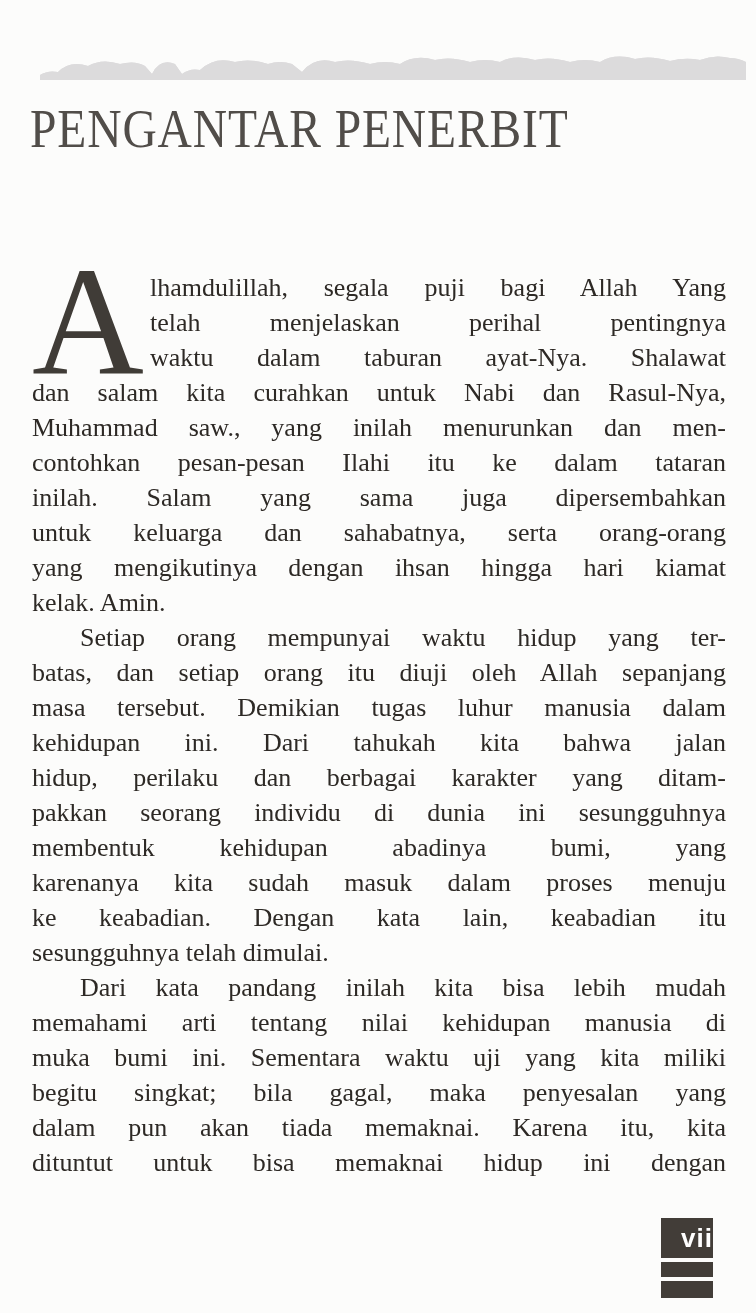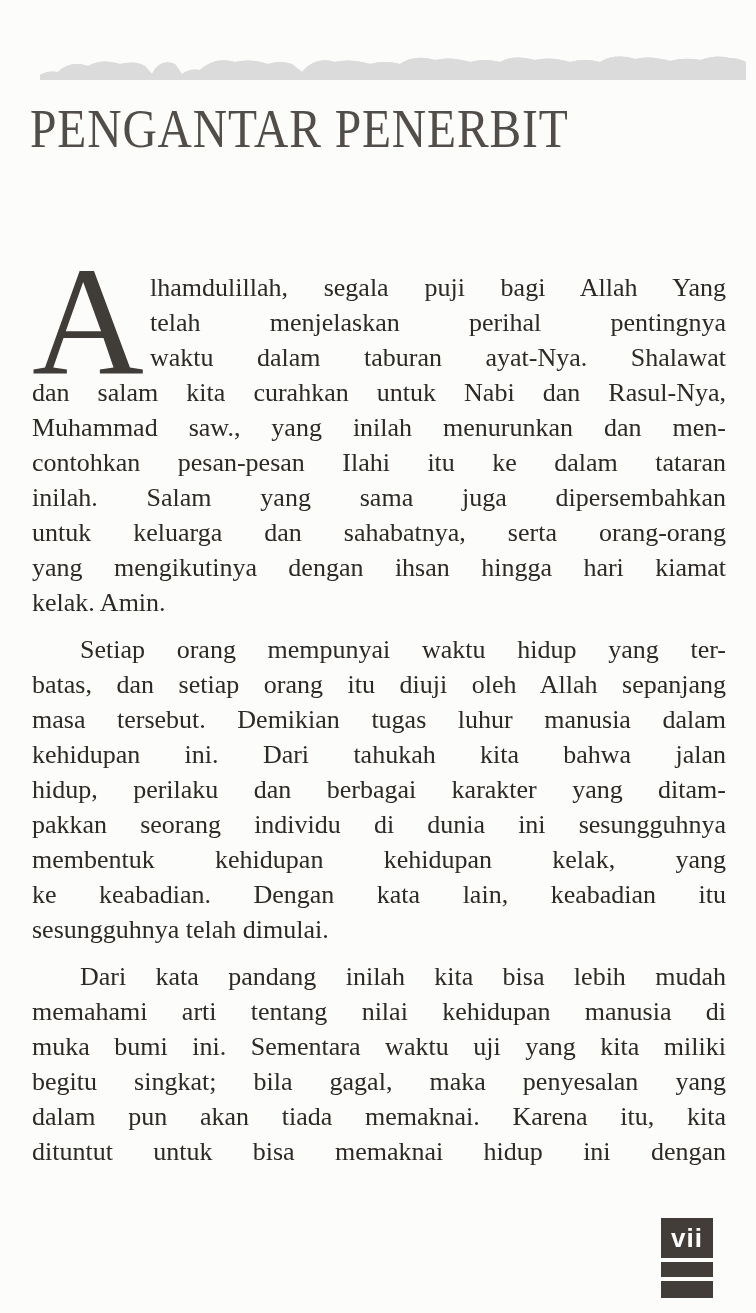--- a/index.html
+++ b/index.html
@@ -33,35 +33,35 @@
     font-size:26px;line-height:35px;
     color:var(--body-color,#2d2925);
   }
   .para{margin:0;}
   .line{
     text-align:justify;
     text-align-last:justify;
     min-height:35px;
   }
   .line.natural{text-align-last:left;}
-  .line.indent{text-indent:48px;margin-top:12px;}
+  .line.indent{text-indent:48px;}
   .dropcap{
     float:left;
     width:108px;height:103px;
     margin-right:10px;
     font-size:155px;line-height:103px;
     color:var(--dropcap-color,#403c37);
   }
 
   
   .pagenum-block{position:absolute;left:661px;top:1218px;width:52px;}
   .pagenum-box{
     width:52px;height:40px;
     background:var(--badge-bg,#423d38);
-    display:flex;align-items:center;justify-content:center;
+    display:flex;align-items:center;justify-content:flex-end;
   }
   .pagenum-box span{
     font-family:"Liberation Sans", sans-serif;
     font-weight:bold;font-size:26px;
     color:var(--badge-text,#ffffff);
     letter-spacing:1px;
   }
   .pagenum-bar{
     width:52px;height:15px;margin-top:4px;
     background:var(--badge-bg,#423d38);
@@ -104,21 +104,22 @@
         <div class="line">yang mengikutinya dengan ihsan hingga hari kiamat</div>
         <div class="line natural">kelak. Amin.</div>
       </div>
       <div class="para">
         <div class="line indent">Setiap orang mempunyai waktu hidup yang ter-</div>
         <div class="line">batas, dan setiap orang itu diuji oleh Allah sepanjang</div>
         <div class="line">masa tersebut. Demikian tugas luhur manusia dalam</div>
         <div class="line">kehidupan ini. Dari tahukah kita bahwa jalan</div>
         <div class="line">hidup, perilaku dan berbagai karakter yang ditam-</div>
         <div class="line">pakkan seorang individu di dunia ini sesungguhnya</div>
-        <div class="line">membentuk kehidupan kehidupan kelak, yang</div>
+        <div class="line">membentuk kehidupan abadinya bumi, yang</div>
+        <div class="line">karenanya kita sudah masuk dalam proses menuju</div>
         <div class="line">ke keabadian. Dengan kata lain, keabadian itu</div>
         <div class="line natural">sesungguhnya telah dimulai.</div>
       </div>
       <div class="para">
         <div class="line indent">Dari kata pandang inilah kita bisa lebih mudah</div>
         <div class="line">memahami arti tentang nilai kehidupan manusia di</div>
         <div class="line">muka bumi ini. Sementara waktu uji yang kita miliki</div>
         <div class="line">begitu singkat; bila gagal, maka penyesalan yang</div>
         <div class="line">dalam pun akan tiada memaknai. Karena itu, kita</div>
         <div class="line">dituntut untuk bisa memaknai hidup ini dengan</div>

